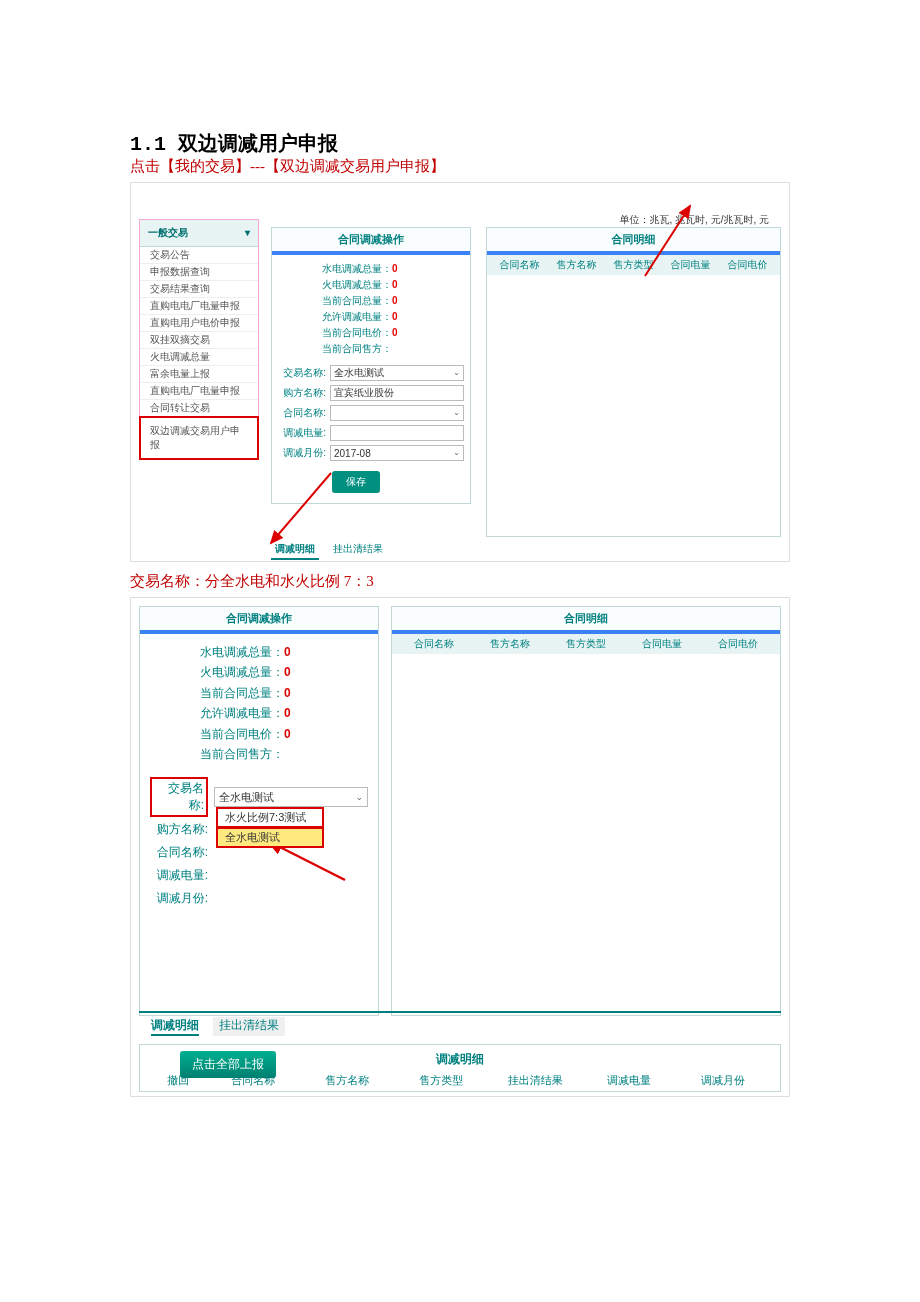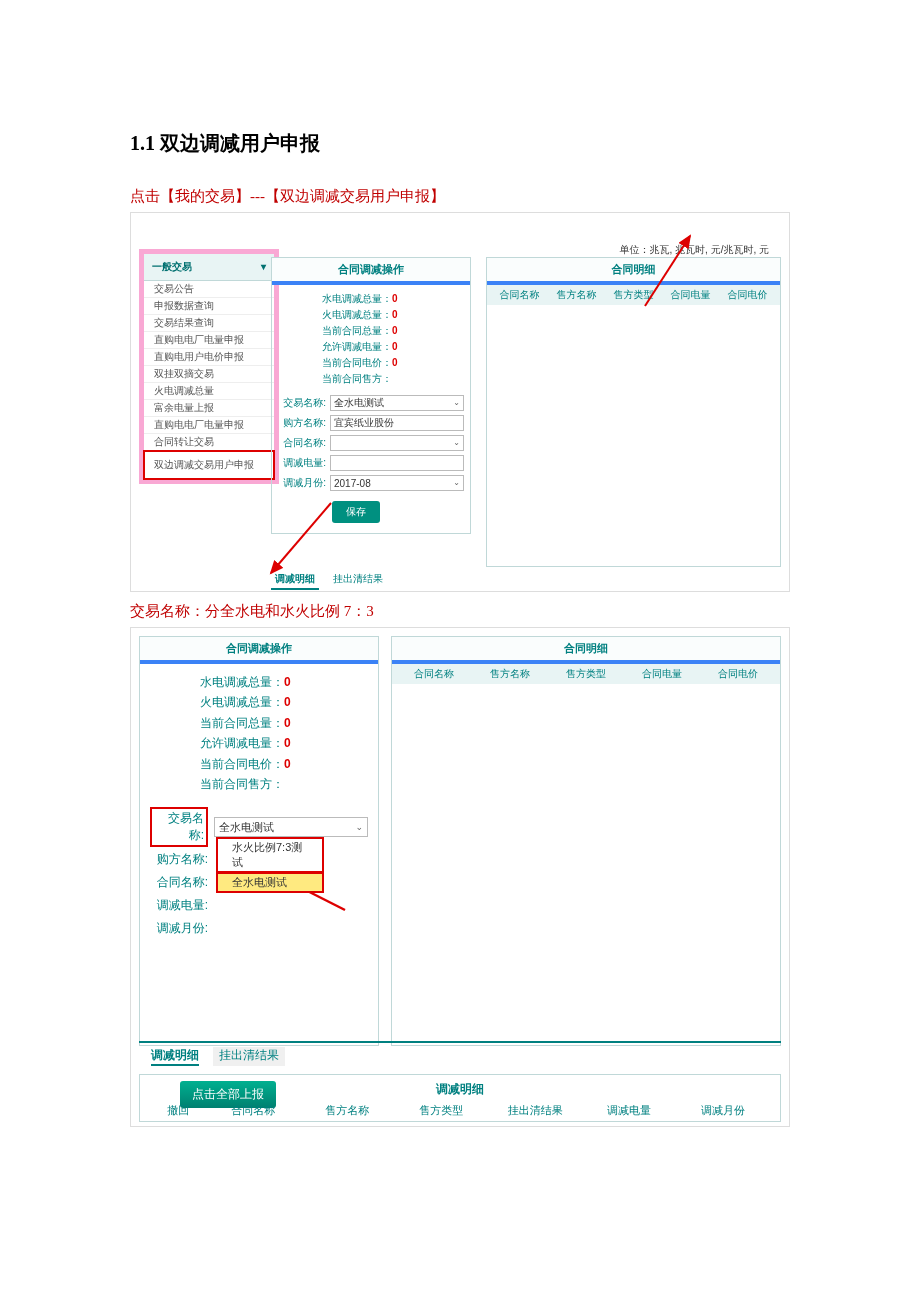--- a/index.html
+++ b/index.html
@@ -7,22 +7,21 @@
     font-family: "SimSun", "Microsoft YaHei", sans-serif;
     background: #fff;
     font-size: 12px;
     color: #333;
     padding: 130px 130px 40px 130px;
   }
   .doc-heading {
     font-size: 20px;
     font-weight: bold;
     color: #000;
-    margin-bottom: 30px;
-    font-family: Liberation Serif, serif;
+    font-family: Liberation Mono, monospace;
   }
   .doc-instruction {
     color: #c00000;
     font-size: 15px;
     margin-bottom: 6px;
     font-family: "SimSun", serif;
   }
 
   
   .shot {
@@ -67,22 +66,22 @@
   .unit-line {
     position: absolute;
     top: 30px; right: 20px;
     font-size: 10px;
     color: #333;
   }
 
   .sidebar {
     position: absolute;
     left: 8px; top: 36px;
-    width: 140px;
-    border: 5px solid #f9a8d4;
+    width: 120px;
+    border: 1px solid #f9a8d4;
     background: #fff;
     font-size: 10px;
   }
   .sidebar-header {
     background: #e8f4f4;
     color: #007070;
     font-weight: bold;
     padding: 6px 8px;
     border-bottom: 1px solid #c0d8d8;
     position: relative;
@@ -248,21 +247,21 @@
     font-size: 11px;
     z-index: 5;
   }
   .dropdown-open .dd-item {
     padding: 2px 4px;
     cursor: pointer;
   }
   .dropdown-open .dd-item.red-box {
     border: 2px solid #d00;
     margin: -1px;
-    padding: 1px 14px;
+    padding: 1px 7px;
   }
   .dropdown-open .dd-item.highlighted {
     background: #ffea80;
   }
 
   .tabs-row {
     position: absolute;
     left: 8px; bottom: 60px; right: 8px;
     border-top: 2px solid #008080;
     display: flex;

